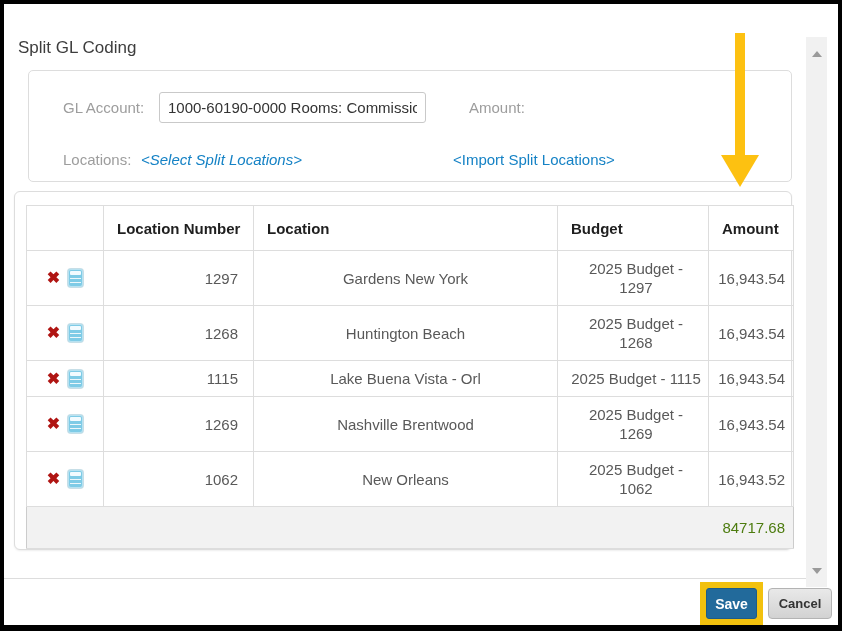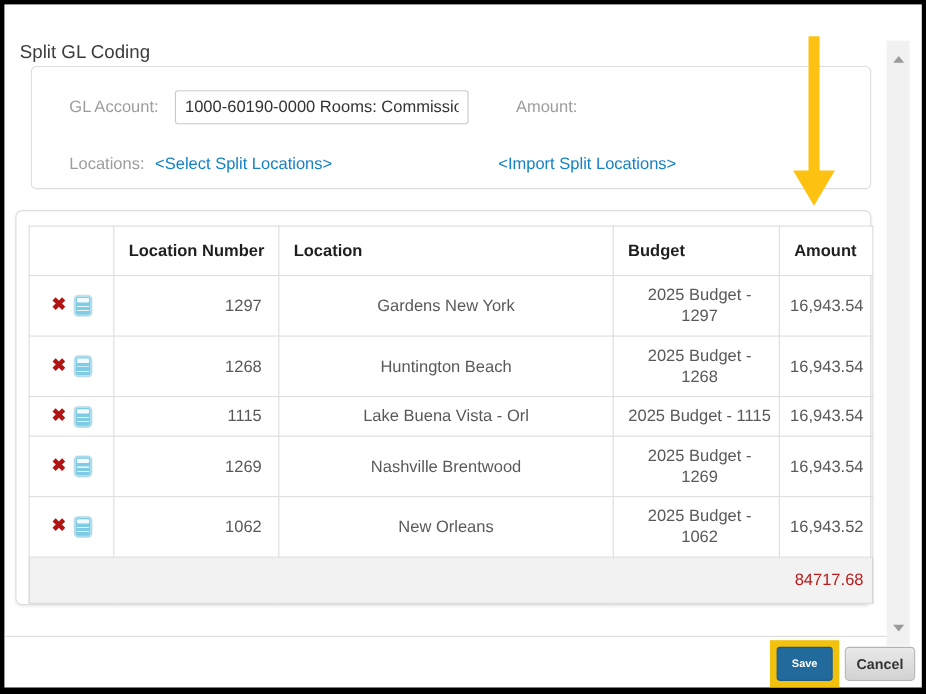--- a/index.html
+++ b/index.html
@@ -3,21 +3,21 @@
 <meta charset="utf-8">
 <style>
   * { margin:0; padding:0; box-sizing:border-box; }
   body { font-family: "Liberation Sans", sans-serif; background:#fff; }
   .frame { position:relative; width:842px; height:631px; background:#000; }
   .canvas { position:absolute; left:4px; top:4px; width:834px; height:621px; background:#fff; overflow:hidden; }
 
   .title { position:absolute; left:14px; top:6px; font-size:17px; color:#3d3d3d;margin-top:28px; }
 
   
-  .form-panel { position:absolute; left:24px; top:56px; width:764px; height:112px;
+  .form-panel { position:absolute; left:24px; top:66px; width:764px; height:112px;
     border:1px solid #ddd; border-radius:5px; background:#fff; }
   .lbl { position:absolute; font-size:15px; color:#9d9d9d; }
   .txt-input { position:absolute; height:31px; border:1px solid #c9c9c9; border-radius:3px;
     font-family:"Liberation Sans", sans-serif; font-size:15px; color:#333; padding:0 8px; background:#fff;
     white-space:nowrap; overflow:hidden; }
   .link { position:absolute; font-size:15px; color:#1582c5; text-decoration:none; cursor:pointer; }
 
   
   .excel-icon { position:absolute; left:634px; top:143px; width:20px; height:22px; cursor:pointer; }
 
@@ -31,62 +31,62 @@
     border:1px solid #ddd; border-radius:6px; background:#fff; box-shadow:0 1px 2px rgba(0,0,0,0.07); }
   table.splits { position:absolute; left:11px; top:13px; width:767px; border-collapse:collapse; table-layout:fixed;
     font-size:15px; color:#595959; border:1px solid #ccc; }
   table.splits th, table.splits td { border:1px solid #ddd; }
   table.splits th { height:45px; text-align:left; padding:0 0 0 13px; font-size:15px; color:#1f1f1f; font-weight:bold; background:#fff; }
   td.c-icons { text-align:center; padding:8px 0; }
   td.c-locnum { text-align:right; padding:8px 15px 8px 0; }
   td.c-loc { text-align:center; padding:8px 6px; }
   td.c-budget { text-align:center; padding:8px 6px 8px 12px; white-space:pre-line; line-height:19px; }
   td.c-amount { text-align:right; padding:8px 8px 8px 0; }
-  tr.total-row td { background:#f2f2f2; text-align:right; padding:12px 8px; color:#b91c1c; border-left:1px solid #ccc; border-right:1px solid #ccc; }
+  tr.total-row td { background:#f2f2f2; text-align:right; padding:12px 8px; color:#4d7c0f; border-left:1px solid #ccc; border-right:1px solid #ccc; }
 
   .icon-pair { display:flex; align-items:center; justify-content:center; gap:8px; }
   .x-icon { color:#b01513; font-size:16px; font-weight:bold; line-height:16px; cursor:pointer; }
   .calc-icon { position:relative; width:15px; height:18px; background:#7ecbe6; border-radius:3px;
     box-shadow:inset 0 0 0 1px rgba(255,255,255,0.45), 0 0 0 1px rgba(160,200,215,0.6); cursor:pointer; }
   .calc-icon::before { content:""; position:absolute; left:2px; right:2px; top:2px; height:4px; background:#f2fbff; border-radius:1px; }
   .calc-icon::after { content:""; position:absolute; left:2px; right:2px; top:9px; bottom:2px;
     background:repeating-linear-gradient(to bottom, rgba(255,255,255,0.85) 0 1px, transparent 1px 4px); }
 
   
   .scrollbar { position:absolute; left:802px; top:33px; width:21px; height:550px; background:#f1f1f1; }
   .sb-btn { position:absolute; left:0; width:21px; height:21px; display:flex; align-items:center; justify-content:center; cursor:pointer; }
   .sb-up { top:6px; } .sb-down { bottom:6px; }
   .tri-up { width:0; height:0; border-left:5px solid transparent; border-right:5px solid transparent; border-bottom:6px solid #9a9a9a; }
   .tri-down { width:0; height:0; border-left:5px solid transparent; border-right:5px solid transparent; border-top:6px solid #9a9a9a; }
 
   
   .footer-divider { position:absolute; left:0; top:574px; width:802px; height:1px; background:#ddd; }
   .save-highlight { position:absolute; left:696px; top:578px; width:63px; height:43px; background:#F2C10E; }
   .save-btn { position:absolute; left:702px; top:584px; width:51px; height:31px; background:#226A9B;
-    border:1px solid #1d5c88; border-radius:3px; color:#fff; font-size:10px; font-weight:bold;
+    border:1px solid #1d5c88; border-radius:3px; color:#fff; font-size:14px; font-weight:bold;
     font-family:"Liberation Sans", sans-serif; cursor:pointer; }
   .cancel-btn { position:absolute; left:764px; top:584px; width:64px; height:31px;
     background:linear-gradient(#e9e9e9, #d2d2d2); border:1px solid #b3b3b3; border-radius:4px;
     color:#333; font-size:13px; font-weight:bold; font-family:"Liberation Sans", sans-serif; cursor:pointer; }
 </style>
 </head>
 <body>
 
 <div class="frame">
   <div class="canvas">
 
     <div class="title">Split GL Coding</div>
 
     <div class="form-panel">
       <div class="lbl" style="left:34px; top:28px;">GL Account:</div>
       <input class="txt-input" style="left: 130px; top: 21px; width: 267px;" type="text" value="1000-60190-0000 Rooms: Commission">
       <div class="lbl" style="left:440px; top:28px;">Amount:</div>
 
       <div class="lbl" style="left:34px; top:80px;">Locations:</div>
-      <a class="link" style="left:112px; top:80px;">&lt;Select Split Locations&gt;</a>
+      <a class="link" style="left:112px; top:80px;font-style:italic;">&lt;Select Split Locations&gt;</a>
       <a class="link" style="left:424px; top:80px;">&lt;Import Split Locations&gt;</a>
       <span class="excel-icon">
         <svg width="20" height="22" viewBox="0 0 20 22">
           <rect x="1" y="1" width="18" height="20" rx="2" fill="#e8f1fa" stroke="#7aa4cf" stroke-width="1.4"></rect>
           <text x="10" y="16" text-anchor="middle" font-size="13" font-weight="bold" fill="#217346" font-family="Liberation Sans, sans-serif">X</text>
         </svg>
       </span>
     </div>
 
     <div class="arrow-shaft"></div>

